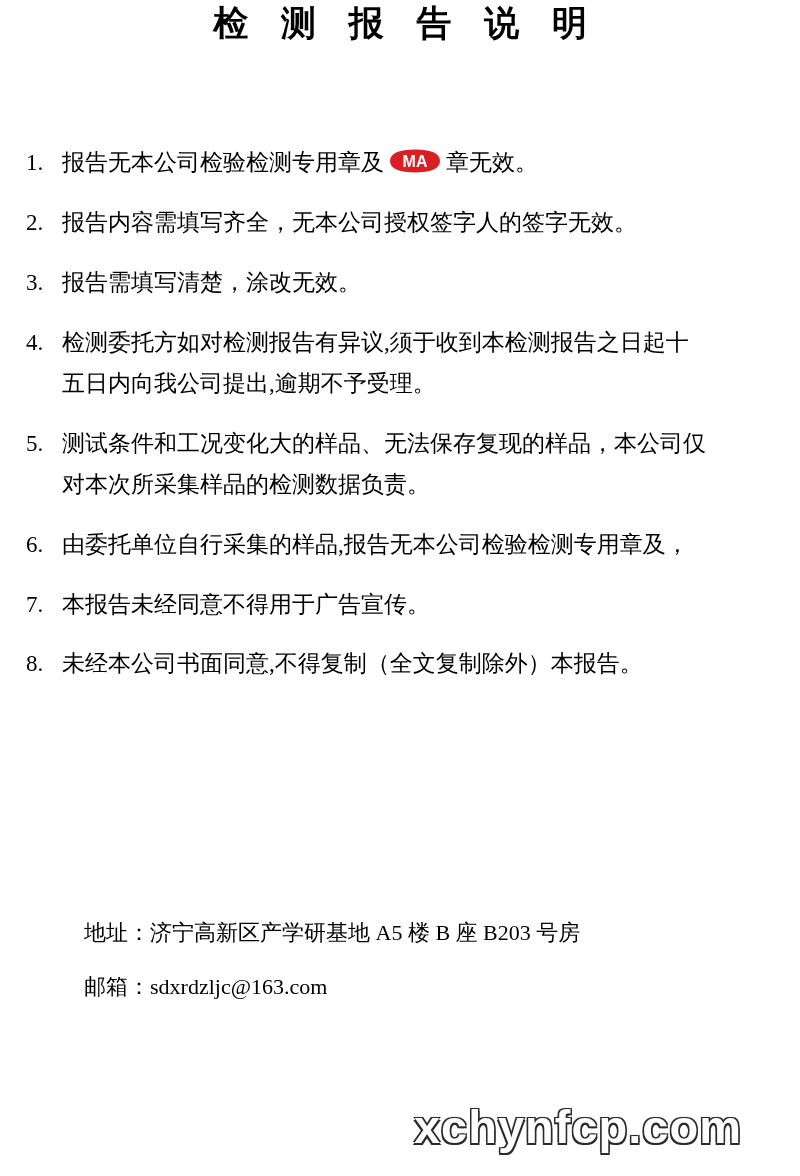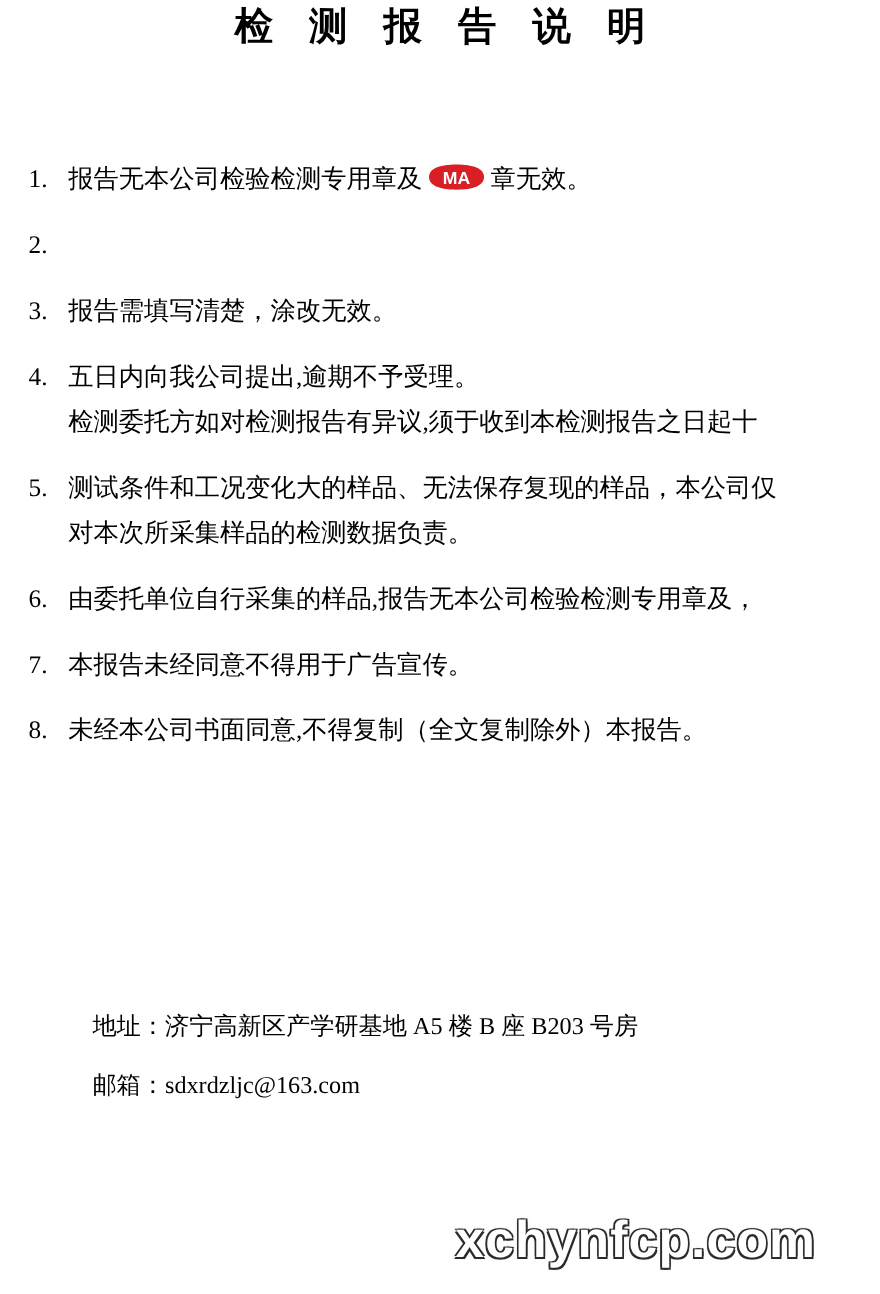--- a/index.html
+++ b/index.html
@@ -116,32 +116,33 @@
     <li class="clause">
       <span class="clause-num">1.</span>
       <span class="clause-text"><span>报告无本公司检验检测专用章及</span><span class="mma-badge"><svg width="56" height="26" viewBox="0 0 56 26" xmlns="http://www.w3.org/2000/svg">
               <path d="M3 13 C3 5 13 1.5 28 1.5 C43 1.5 53 5 53 13 C53 21 43 24.5 28 24.5 C13 24.5 3 21 3 13 Z" fill="#d81f26"></path>
               <text x="28" y="19" text-anchor="middle" font-family="Liberation Sans, sans-serif" font-size="16" font-weight="bold" fill="#ffffff">MA</text>
             </svg></span><span>章无效。</span></span>
     </li>
 
     <li class="clause">
       <span class="clause-num">2.</span>
+      <span class="clause-text">报告内容需填写齐全，无本公司授权签字人的签字无效。</span>
     </li>
 
     <li class="clause">
       <span class="clause-num">3.</span>
       <span class="clause-text">报告需填写清楚，涂改无效。</span>
     </li>
 
     <li class="clause">
       <span class="clause-num">4.</span>
       <span class="clause-text">
+        <span class="indent-line">检测委托方如对检测报告有异议,须于收到本检测报告之日起十</span>
         <span class="indent-line">五日内向我公司提出,逾期不予受理。</span>
-        <span class="indent-line">检测委托方如对检测报告有异议,须于收到本检测报告之日起十</span>
       </span>
     </li>
 
     <li class="clause">
       <span class="clause-num">5.</span>
       <span class="clause-text">
         <span class="indent-line">测试条件和工况变化大的样品、无法保存复现的样品，本公司仅</span>
         <span class="indent-line">对本次所采集样品的检测数据负责。</span>
       </span>
     </li>

